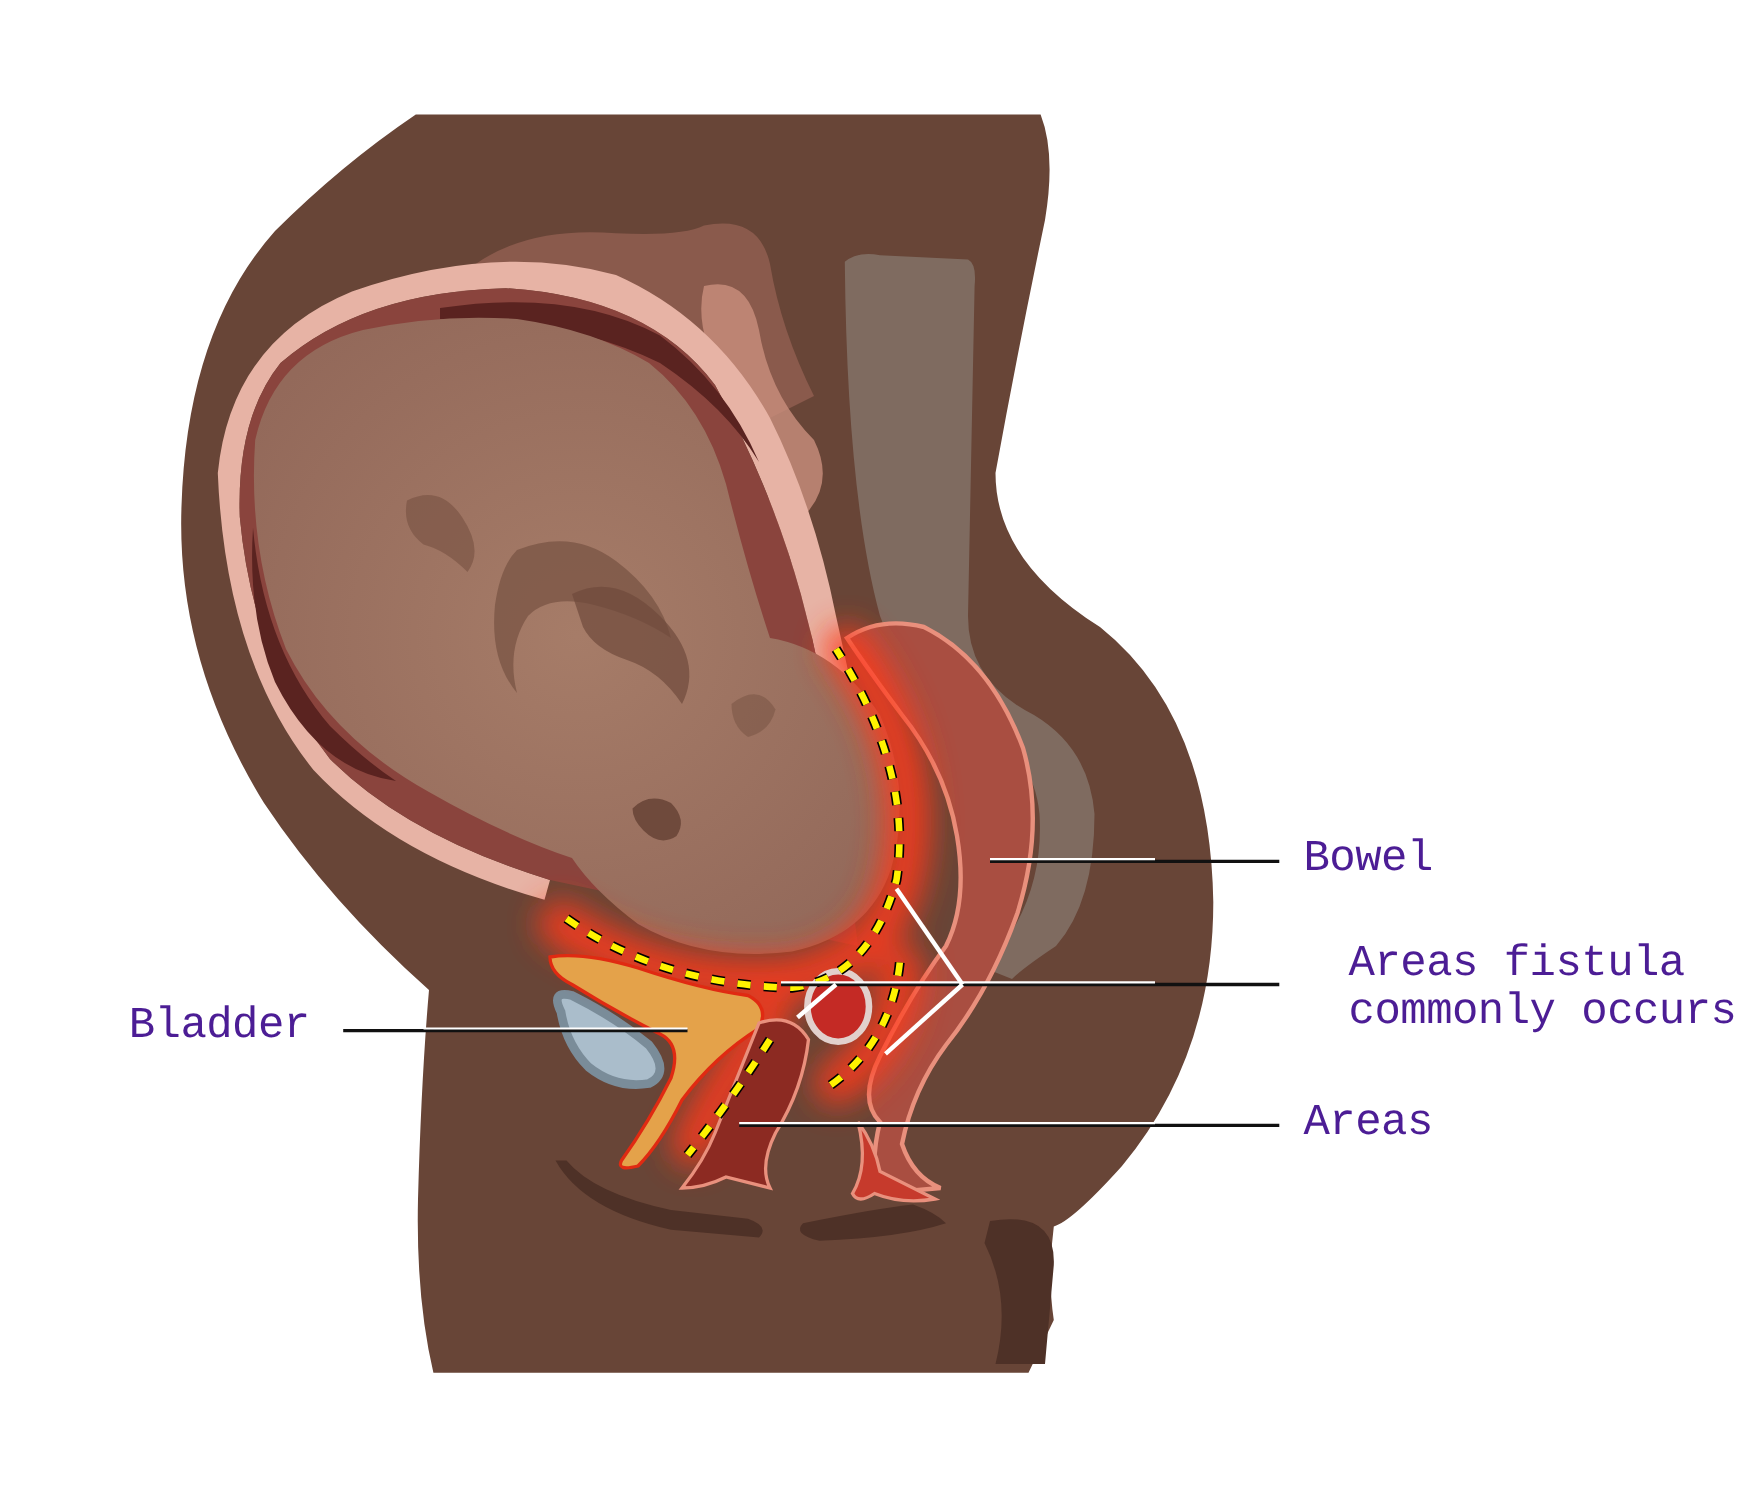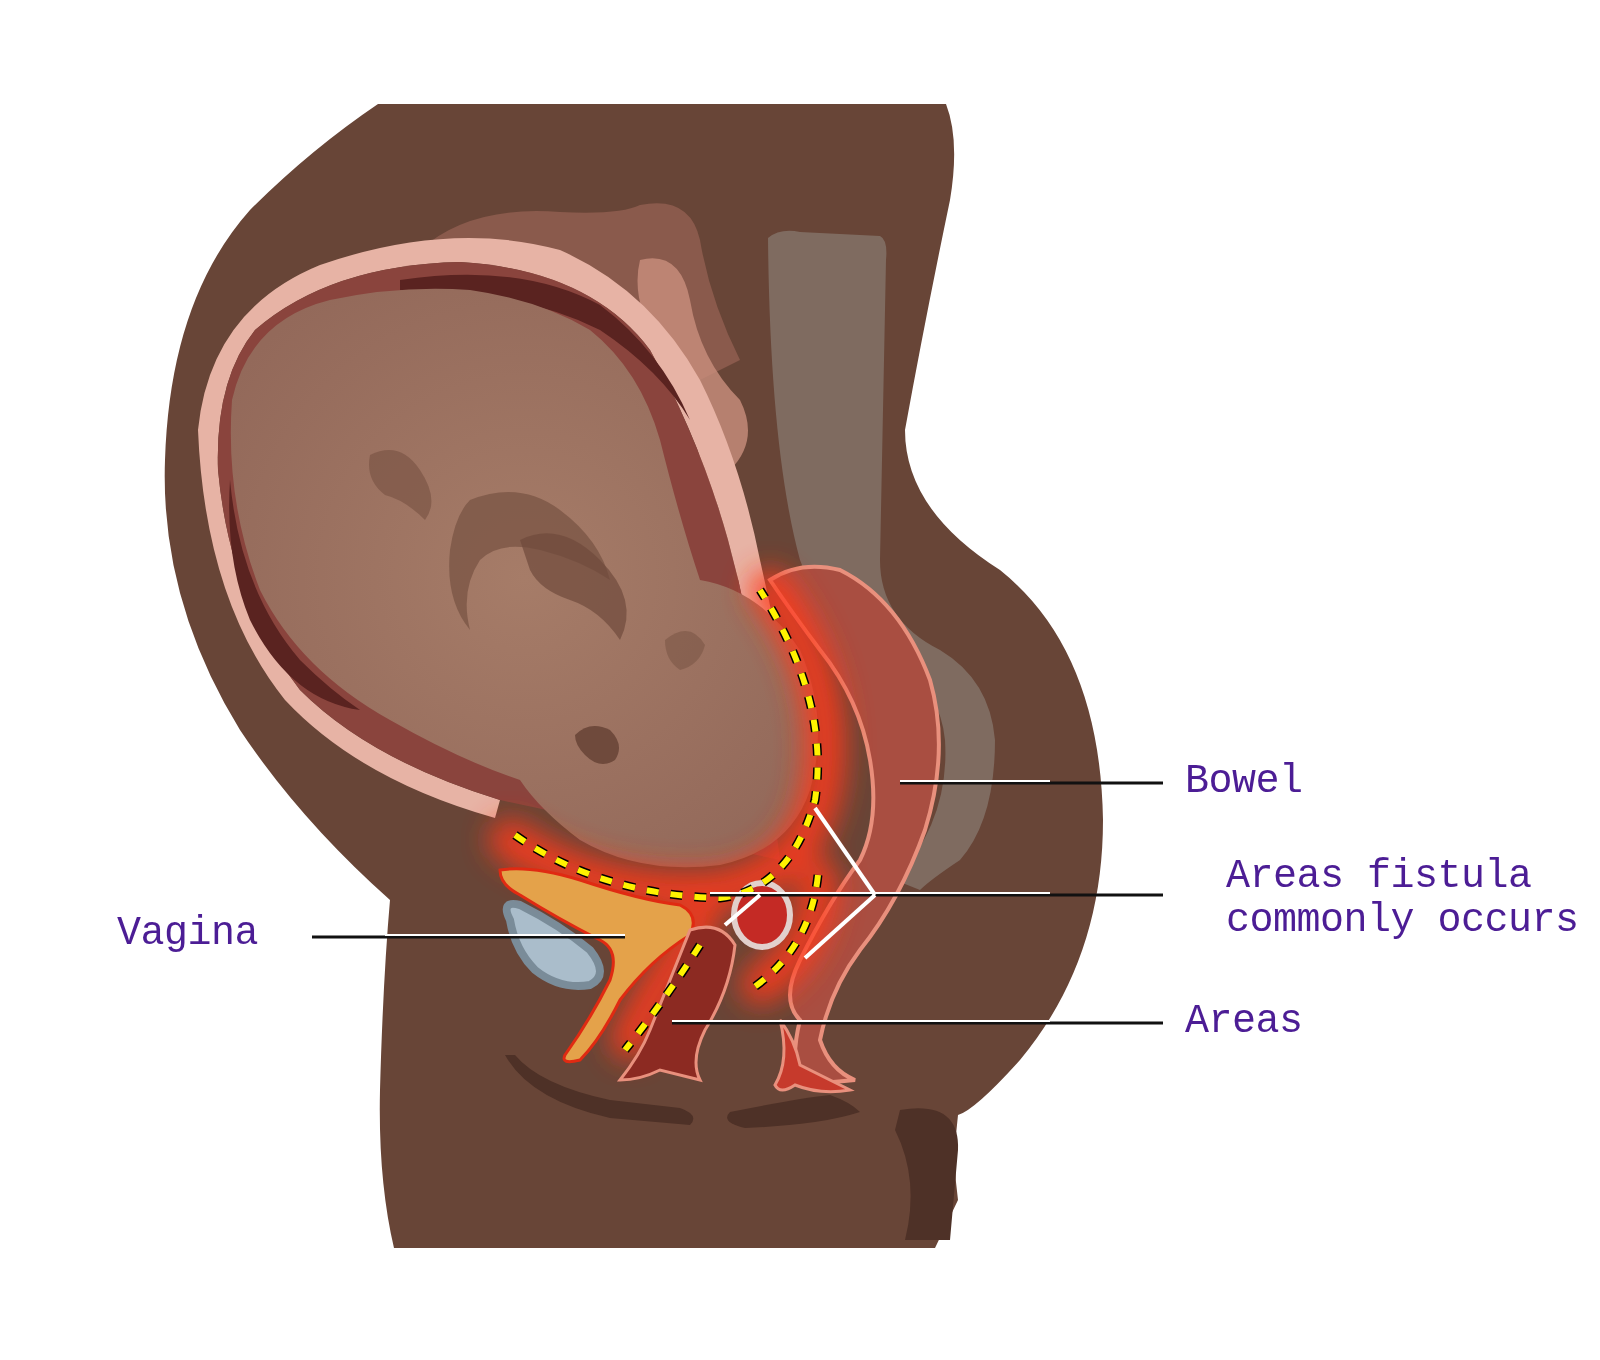--- a/index.html
+++ b/index.html
@@ -114,13 +114,13 @@
 
     <line x1="312" y1="937" x2="625" y2="937" stroke="#111111" stroke-width="3"></line>
     <line x1="385" y1="935" x2="625" y2="935" stroke="#ffffff" stroke-width="2"></line>
   </g>
 </svg>
 
 <div id="lbl-bowel" class="label">Bowel</div>
 <div id="lbl-fistula" class="label multi">Areas fistula
 commonly occurs</div>
 <div id="lbl-vagina" class="label">Areas</div>
-<div id="lbl-bladder" class="label">Vagina</div>
+<div id="lbl-bladder" class="label">Bladder</div>
 
 </body></html>

